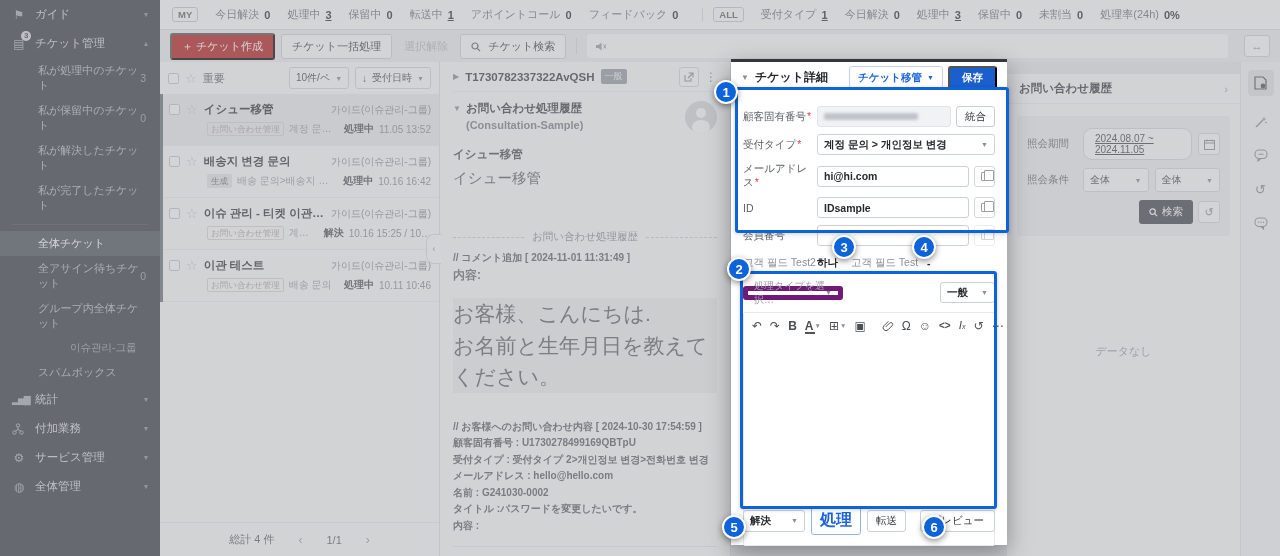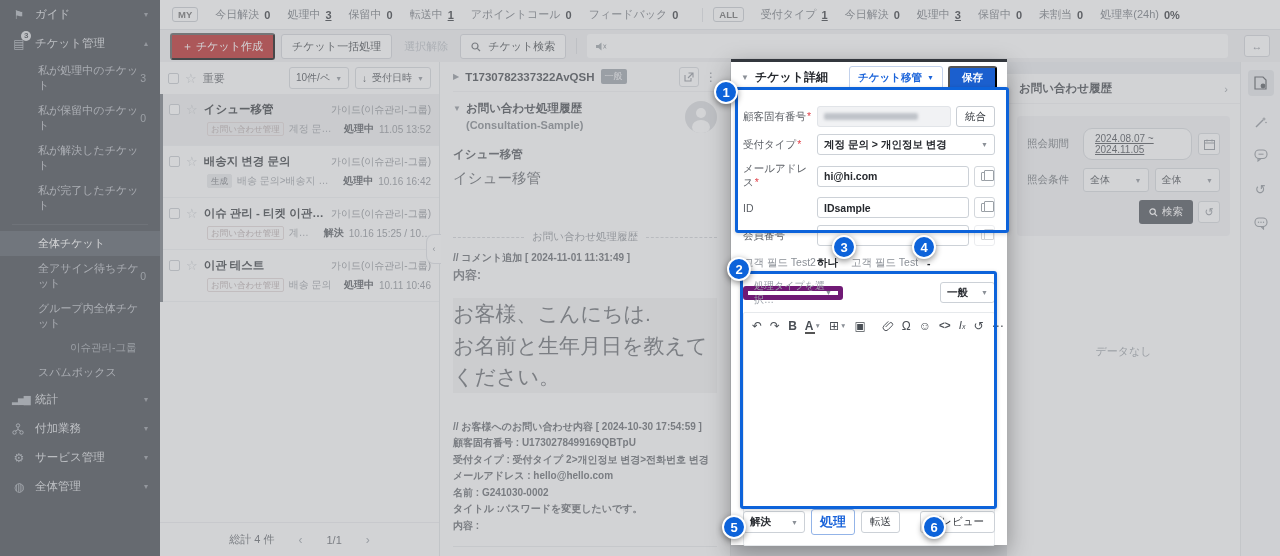--- a/index.html
+++ b/index.html
@@ -150,21 +150,21 @@
   .ed-toolbar { height:26px; display:flex; align-items:center; gap:8px; padding:0 8px; color:#4a4f55; font-size:12px; }
   .ed-ic { cursor:pointer; display:inline-flex; align-items:center; line-height:1; }
   .ed-div { width:1px; height:13px; background:#dfe2e5; }
   .ed-cv { font-size:6.5px; color:#8b9097; margin-left:1px; }
   .fontA { position:relative; font-weight:bold; }
   .fontA::after { content:""; position:absolute; left:0; bottom:-2px; width:10px; height:2px; background:#555; }
   .ed-ix { font-style:italic; font-size:11.5px; }
   .ed-ix sub { font-size:7px; }
   .dp-actions { position:absolute; left:12px; right:12px; bottom:10px; display:flex; align-items:center; gap:6px; }
   .sel-resolve { width:62px; height:22px; border:1px solid #ccd1d7; border-radius:3px; background:#fff; display:flex; align-items:center; justify-content:space-between; padding:0 6px; font-size:10.5px; font-weight:bold; color:#26292e; cursor:pointer; }
-  .btn-proc { background:#fff; border:1px solid #93b4e8; color:#1b64da; font-size:13px; font-weight:bold; border-radius:3px; padding:3px 8px; cursor:pointer; }
+  .btn-proc { background:#fff; border:1px solid #93b4e8; color:#1b64da; font-size:16px; font-weight:bold; border-radius:3px; padding:3px 8px; cursor:pointer; }
   .btn-fwd, .btn-prev { background:#fff; border:1px solid #ccd1d7; color:#33373d; font-size:10.5px; border-radius:3px; padding:3px 8px; cursor:pointer; }
   .btn-prev { margin-left:auto; padding:3px 10px; }
 
   
   .ann-box { position:absolute; border:3px solid #0d63da; border-radius:3px; z-index:70; pointer-events:none; box-shadow:0 1px 4px rgba(0,0,0,0.18); }
   .ann-box1 { left:735px; top:87px; width:274px; height:146px; }
   .ann-box2 { left:740px; top:271px; width:257px; height:238px; }
   .ann-dot { position:absolute; width:24px; height:24px; border-radius:50%; background:#0d63da; border:2px solid #fff; color:#fff; font-size:13px; font-weight:bold; display:flex; align-items:center; justify-content:center; z-index:75; box-shadow:0 2px 6px rgba(0,0,0,0.45); }
 
   svg { display:block; }

